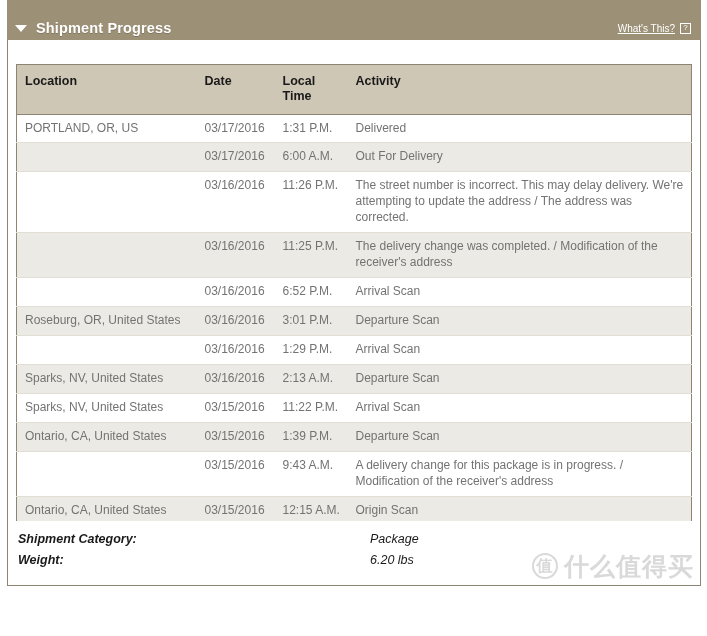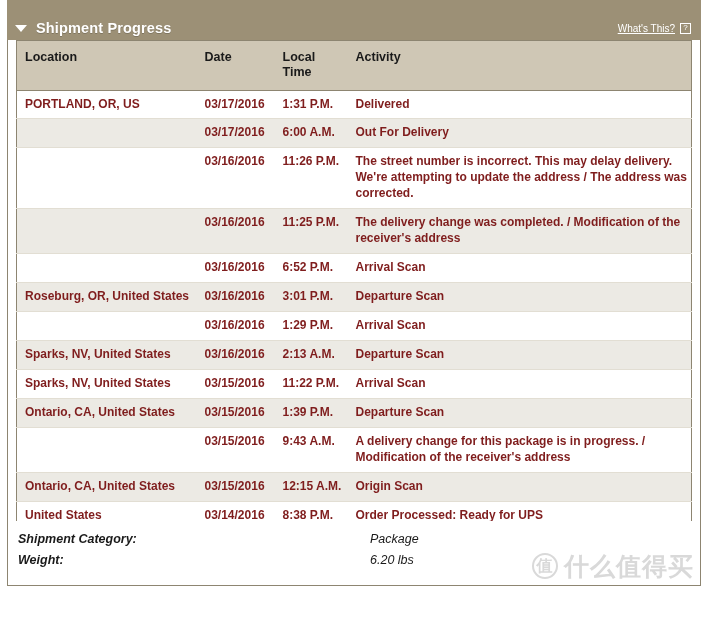--- a/index.html
+++ b/index.html
@@ -83,21 +83,21 @@
     border: 1px solid #ffffff;
     color: #ffffff;
     font-size: 8px;
     line-height: 1;
     cursor: pointer;
     box-sizing: border-box;
   }
 
   
   #shipment-progress-panel { top: 0; }
-  #shipment-progress-panel .panel-body { padding: 0 8px 10px 8px; }
+  #shipment-progress-panel .panel-body { padding: 24px 8px 10px 8px; }
 
   table.progress {
     width: 100%;
     border-collapse: collapse;
     table-layout: fixed;
     border: 1px solid #8d8571;
   }
   table.progress th {
     background: #cfc7b5;
     font-size: 12.5px;
@@ -107,23 +107,22 @@
     padding: 9px 4px 10px 8px;
     color: #1a1a1a;
     border-bottom: 1px solid #8d8571;
     line-height: 1.18;
   }
   table.progress td {
     font-size: 12px;
     vertical-align: top;
     padding: 6px 4px 6px 8px;
     line-height: 1.33;
-    color: #7f1d1d;
+    color: #737373;
     border-bottom: 1px solid #e2ded3;
-    font-weight: bold;
   }
   table.progress tbody tr:nth-child(odd)  td { background: #ffffff; }
   table.progress tbody tr:nth-child(even) td { background: #eceae4; }
   table.progress tbody tr:last-child td { border-bottom: none; }
 
   .col-loc  { width: 180px; }
   .col-date { width: 78px; }
   .col-time { width: 73px; }
   .col-act  { width: auto; }
 

